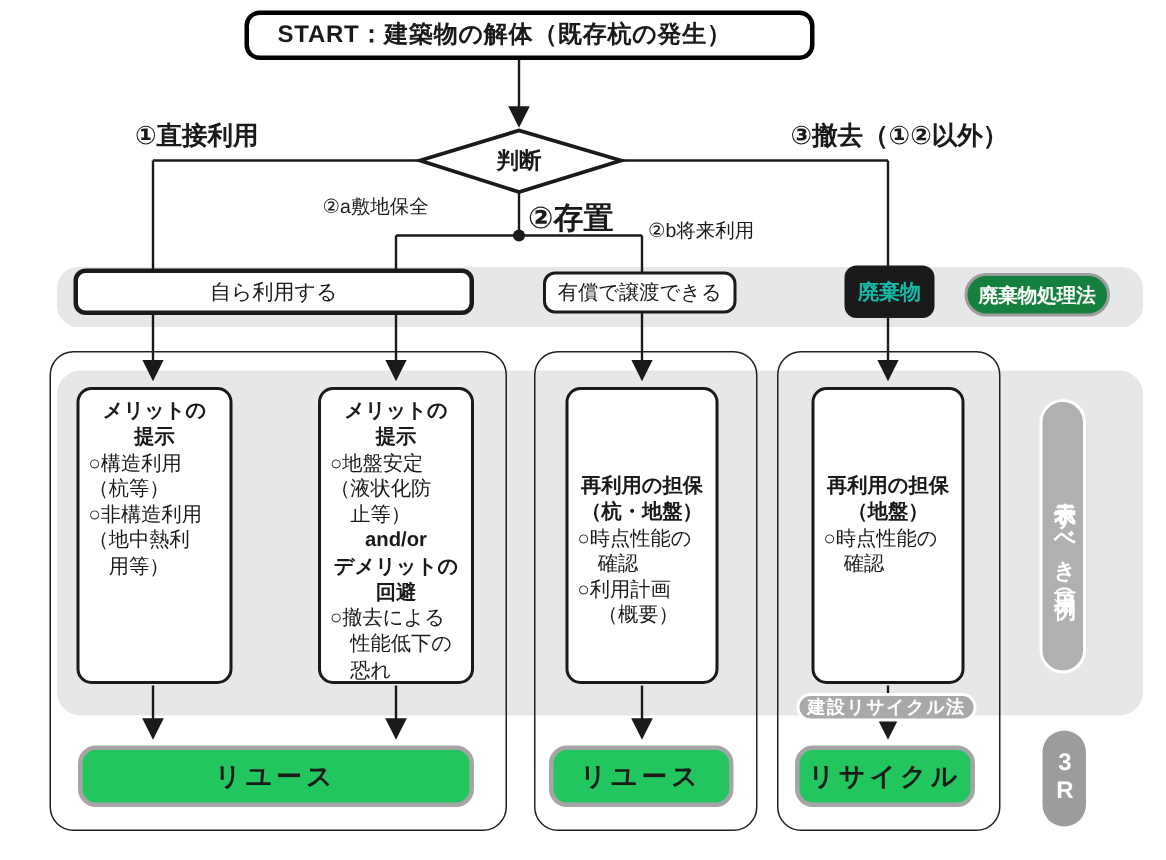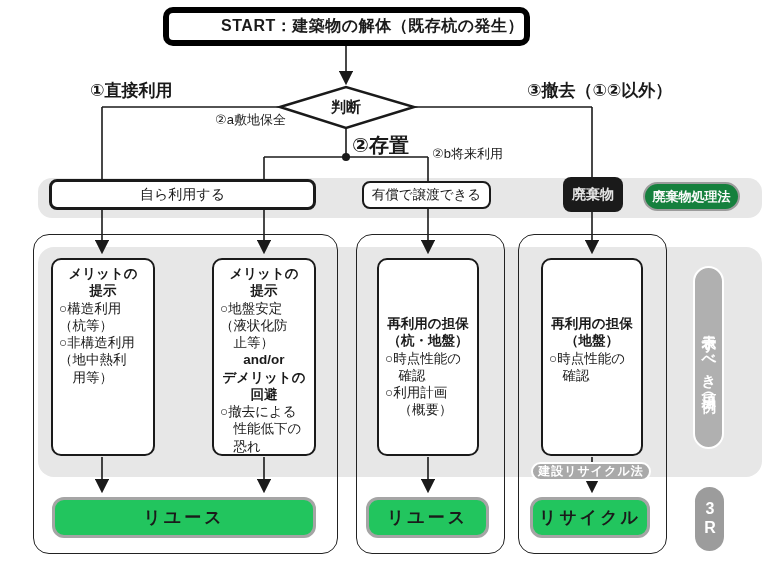--- a/index.html
+++ b/index.html
@@ -10,30 +10,30 @@
   .abs{position:absolute;}
   
   .gray-band{background:#e7e7e7;border-radius:14px;z-index:1;}
   .gray-panel{background:#e7e7e7;border-radius:16px;z-index:1;}
   
   #wires{position:absolute;left:0;top:0;z-index:2;}
   
   .group-rect{border:1.6px solid #222;border-radius:16px;background:transparent;z-index:3;}
   
   .start-box{
-    z-index:4;background:#fff;border:6px solid #000000;border-radius:10px;
-    display:flex;align-items:center;justify-content:flex-end;
-    font-weight:bold;font-size:16px;letter-spacing:0.5px;
+    z-index:4;background:#fff;border:3px solid #000000;border-radius:10px;
+    display:flex;align-items:center;justify-content:flex-start;
+    font-weight:bold;font-size:16px;letter-spacing:0.5px;padding-left:19px;
   }
   .white-box{
     z-index:4;background:#fff;border:2.5px solid #1a1a1a;border-radius:8px;
     display:flex;align-items:center;justify-content:center;font-size:14px;
   }
   .black-box{
-    z-index:4;background:#1a1a1a;color:#e5e5e5;border-radius:8px;
+    z-index:4;background:#1a1a1a;color:#14b8a6;border-radius:8px;
     display:flex;align-items:center;justify-content:center;font-weight:bold;font-size:14px;
   }
   .gray-pill{
     z-index:4;background:#15803d;color:#fafafa;border:2px solid #9c9c9c;border-radius:16px;
     display:flex;align-items:center;justify-content:center;font-weight:bold;font-size:13px;
   }
   .col-box{
     z-index:4;background:#fff;border:2.5px solid #1a1a1a;border-radius:10px;
     font-size:13.5px;line-height:1.28;padding:5px 6px;box-sizing:border-box;
   }
@@ -110,21 +110,21 @@
 
   <div class="abs start-box" style="left:163px;top:7px;width:355px;height:27px;">
     <span>START：建築物の解体（既存杭の発生）</span>
   </div>
 
   <div class="abs decision-lbl" style="left:316px;top:98px;width:60px;">判断</div>
 
   <div class="abs lbl lbl-big" style="left:90px;top:79px;">①直接利用</div>
   <div class="abs lbl lbl-big" style="left:527px;top:79px;">③撤去（①②以外）</div>
   <div class="abs lbl lbl-huge" style="left:352px;top:132px;">②存置</div>
-  <div class="abs lbl lbl-small" style="left:215px;top:111px;">②a敷地保全</div>
+  <div class="abs lbl lbl-small" style="left:215px;top:129px;">②a敷地保全</div>
   <div class="abs lbl lbl-small" style="left:432px;top:130px;margin-top:15px;">②b将来利用</div>
 
   <div class="abs white-box" style="left:49px;top:179px;width:267px;height:31px;box-sizing:border-box;border-width:3px;text-align:right;">
     <span>自ら利用する</span>
   </div>
   <div class="abs white-box" style="left:362px;top:181px;width:129px;height:28px;box-sizing:border-box;font-size:13.5px;">
     <span>有償で譲渡できる</span>
   </div>
   <div class="abs black-box" style="left:563px;top:177px;width:60px;height:35px;">
     <span>廃棄物</span>

